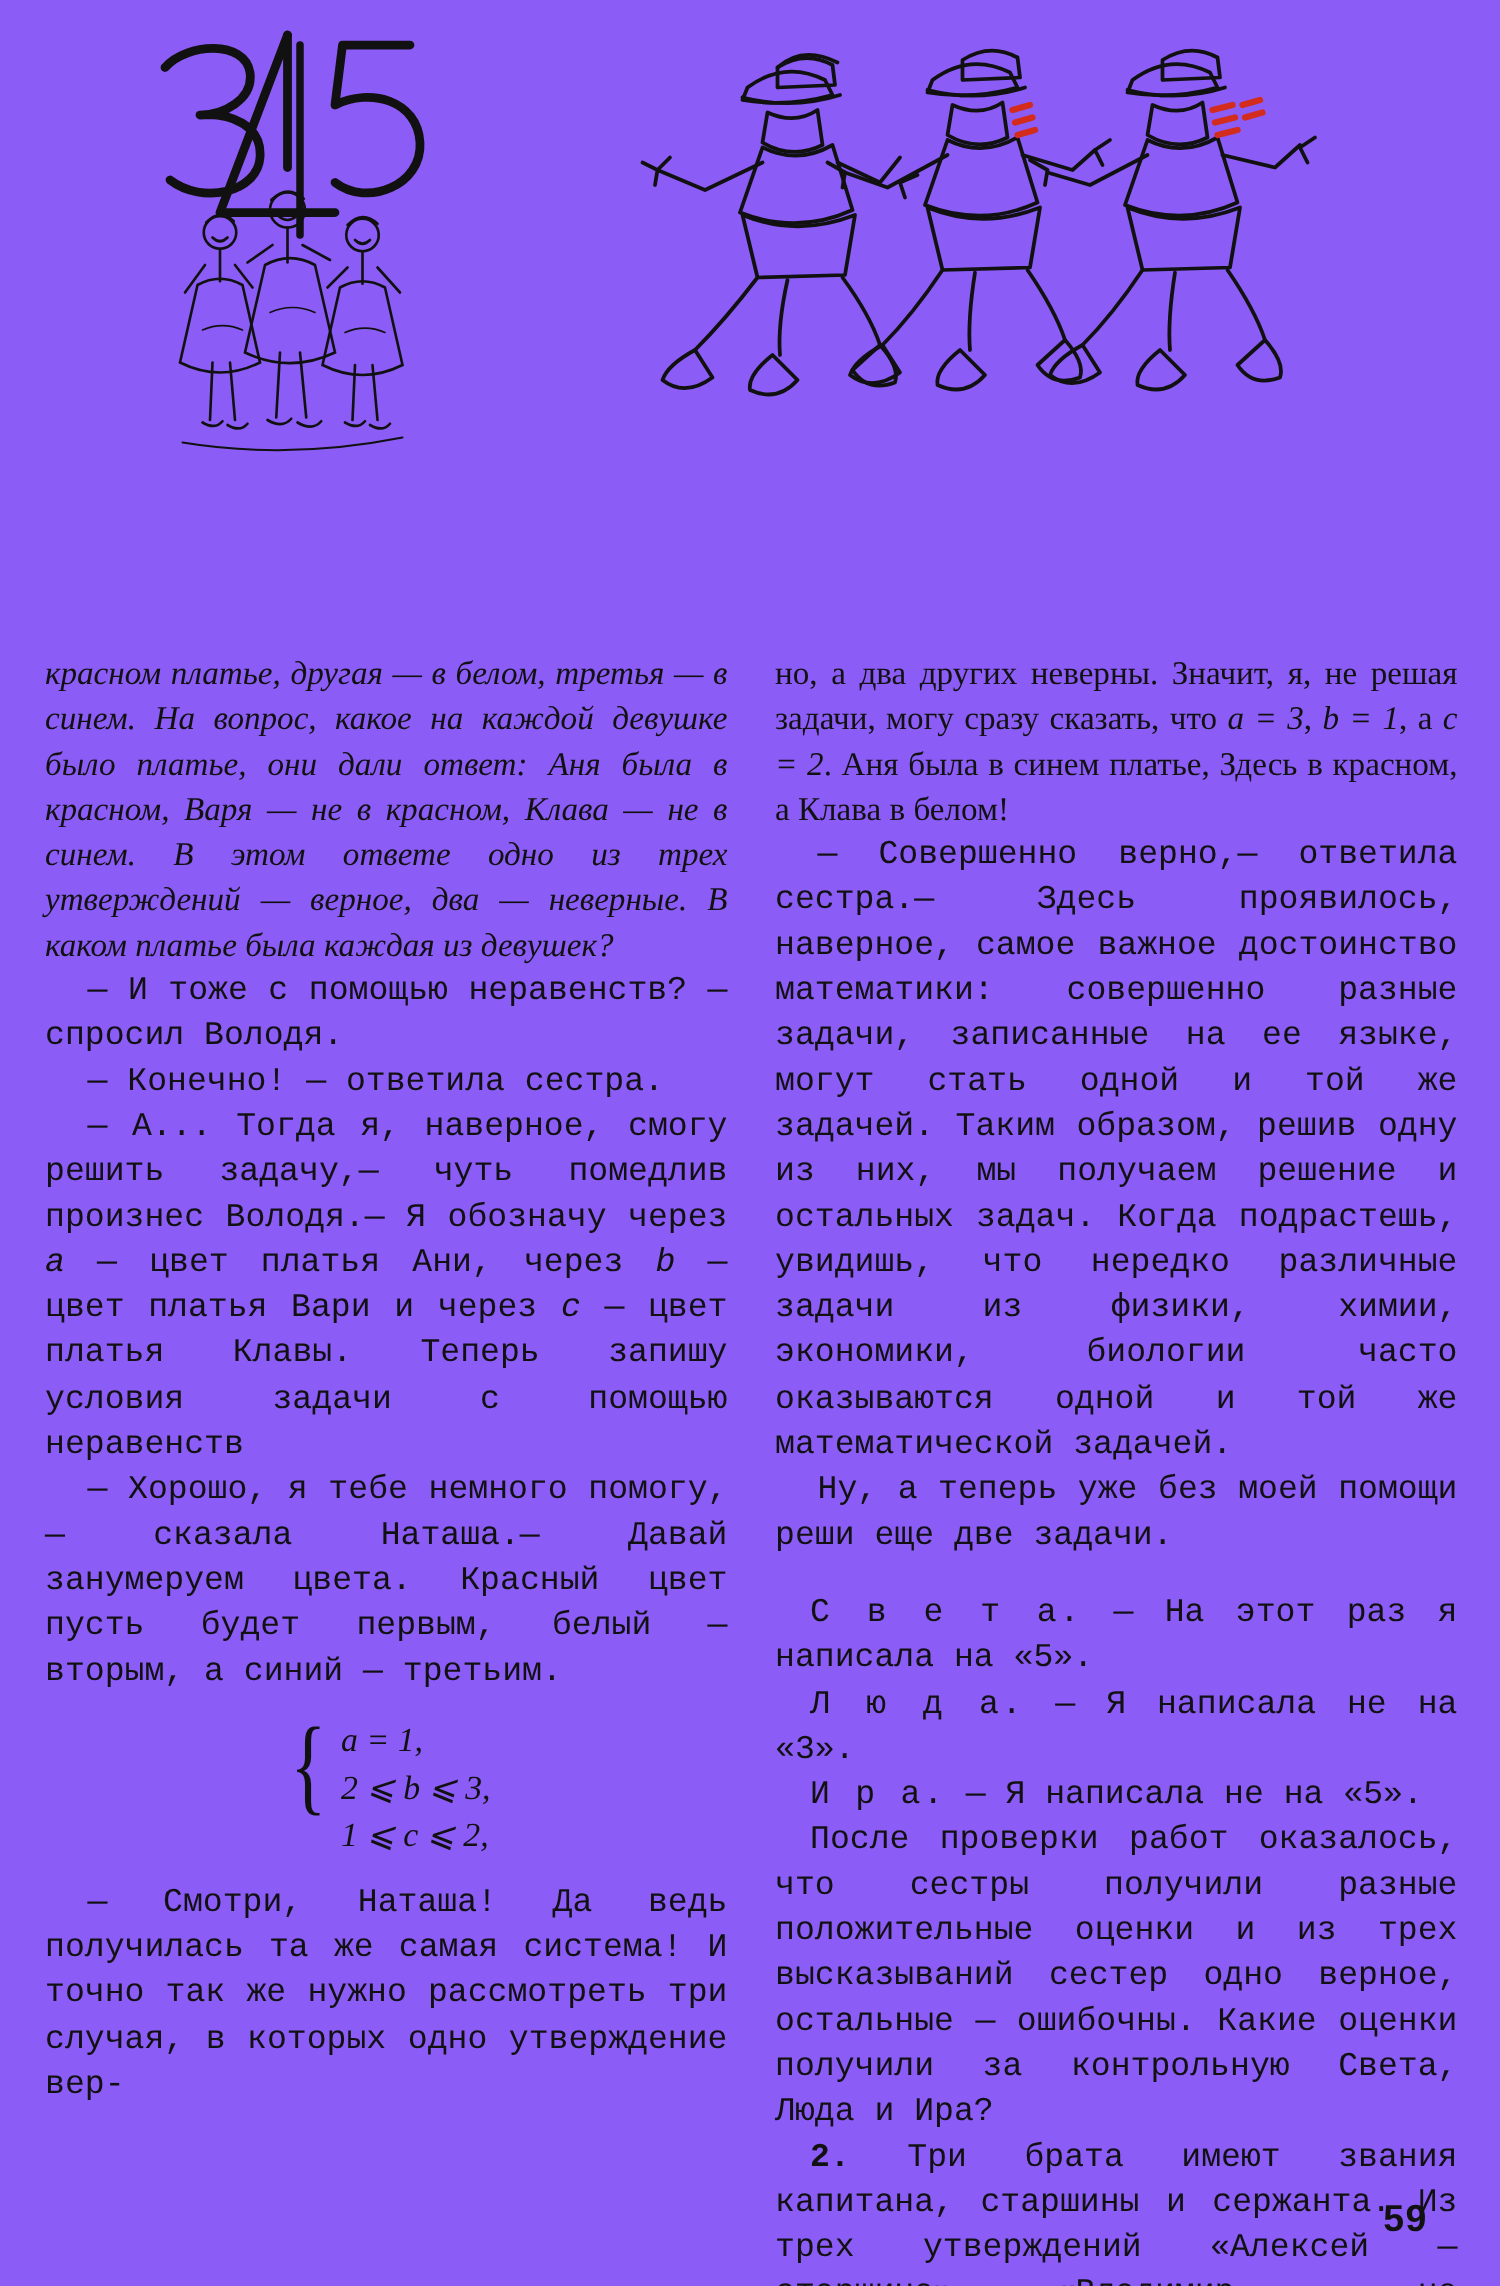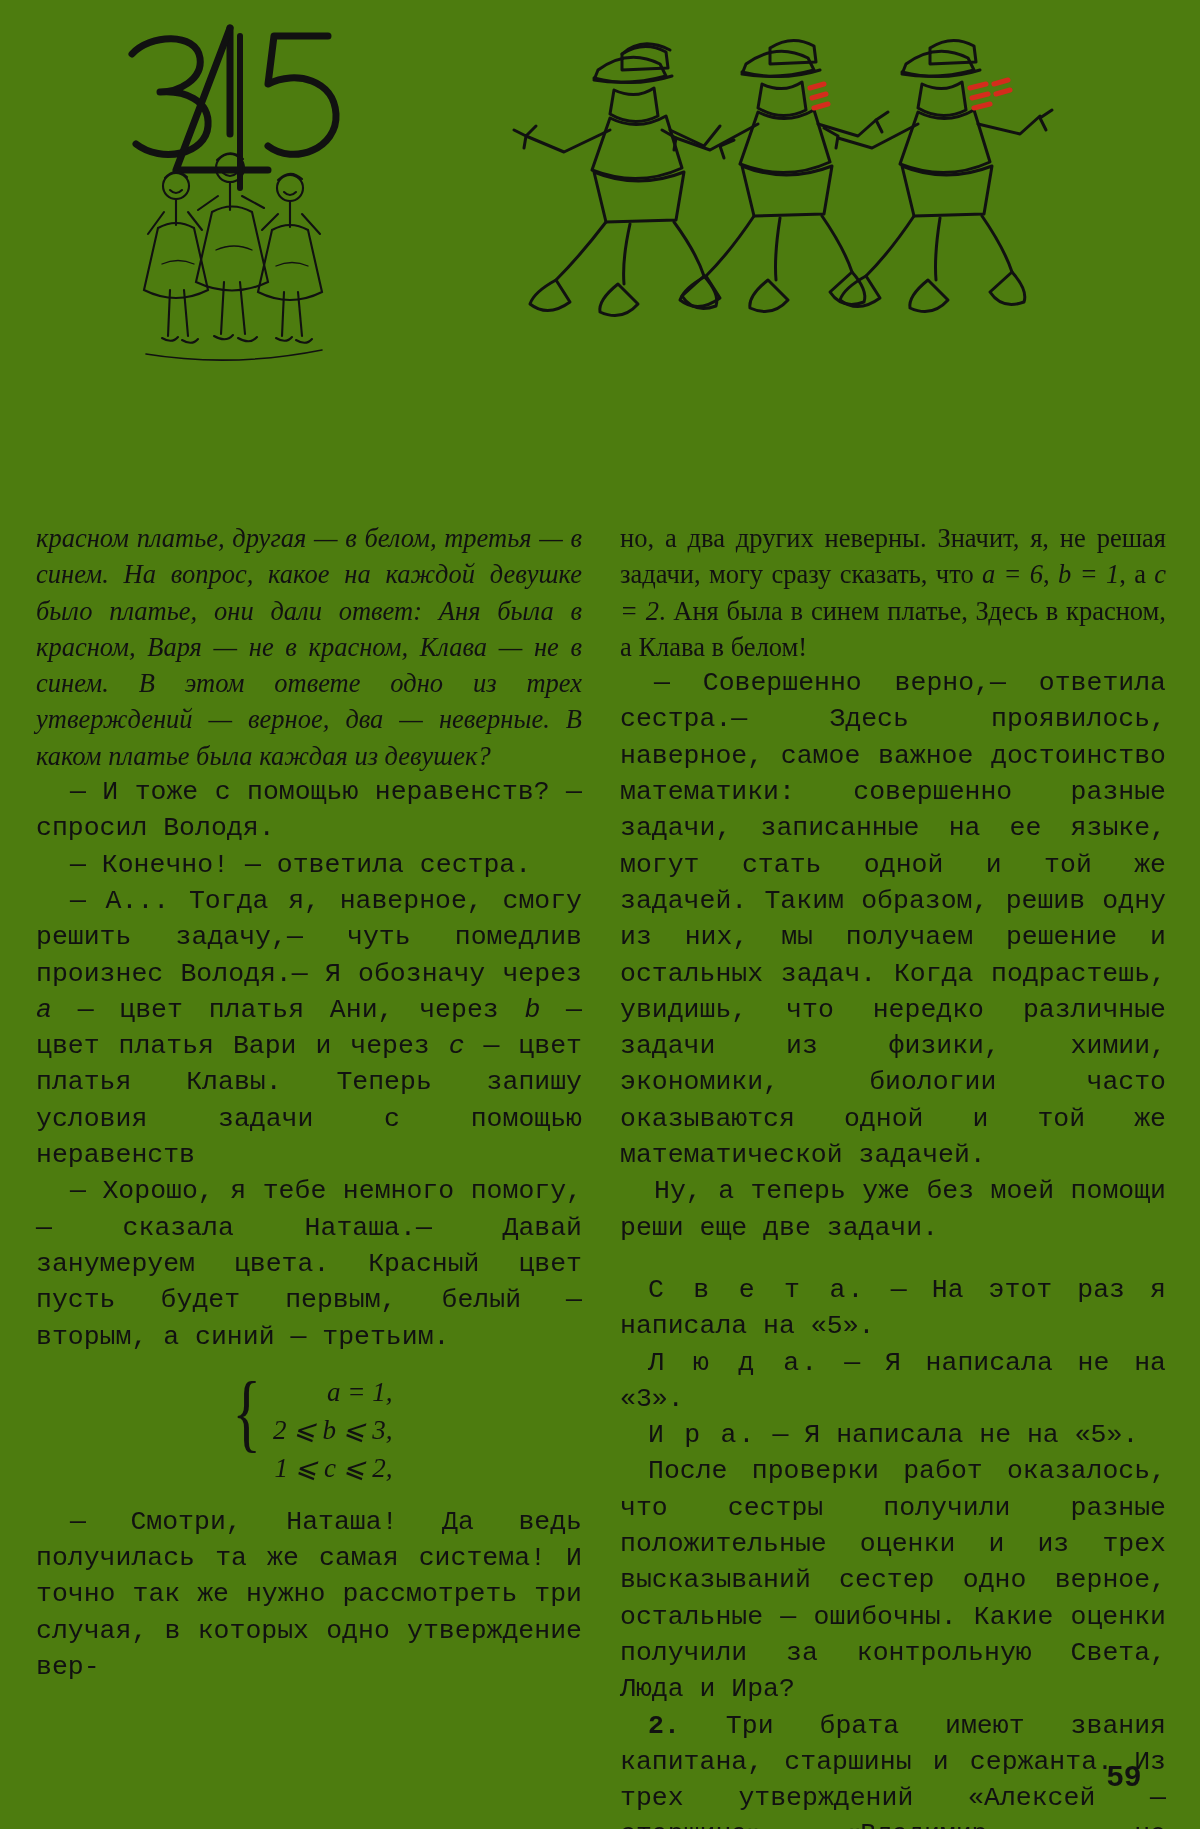--- a/index.html
+++ b/index.html
@@ -11,21 +11,21 @@
     width: 1200px;
     height: 1829px;
     position: relative;
     font-family: "Liberation Serif", serif;
     color: #111;
     overflow: hidden;
   }
   .page {
     position: absolute;
     inset: 0;
-    background: #4d7c0f;
+    background: #8b5cf6;
   }
   
   .illustrations {
     position: absolute;
     left: 0;
     top: 0;
     width: 1200px;
     height: 420px;
   }
   .fig-345 {
@@ -87,21 +87,20 @@
     transform: scaleX(0.7);
     display: inline-block;
   }
   .system .lines {
     display: flex;
     flex-direction: column;
     justify-content: center;
     font-size: 27px;
     line-height: 1.42;
     font-family: "Liberation Serif", serif;
-    align-items: flex-end;
   }
   .system .lines div { white-space: nowrap; }
   .system .lines .it { font-style: italic; }
   
   .problems {
     margin-top: 26px;
     font-family: "Liberation Sans", sans-serif;
     font-size: 21px;
     line-height: 1.33;
     text-align: justify;
@@ -275,21 +274,21 @@
           <div class="it">a = 1,</div>
           <div class="it">2 ⩽ b ⩽ 3,</div>
           <div class="it">1 ⩽ c ⩽ 2,</div>
         </span>
       </div>
 
       <p class="ind">— Смотри, Наташа! Да ведь получилась та же самая система! И точно так же нужно рассмотреть три случая, в которых одно утверждение вер-</p>
     </div>
 
     <div class="col">
-      <p><span>но, а два других неверны. Значит, я, не решая задачи, могу сразу сказать, что </span><span class="em">a = 6</span><span>, </span><span class="em">b = 1</span><span>, а </span><span class="em">c = 2</span><span>. Аня была в синем платье, Здесь в красном, а Клава в белом!</span></p>
+      <p><span>но, а два других неверны. Значит, я, не решая задачи, могу сразу сказать, что </span><span class="em">a = 3</span><span>, </span><span class="em">b = 1</span><span>, а </span><span class="em">c = 2</span><span>. Аня была в синем платье, Здесь в красном, а Клава в белом!</span></p>
       <p class="ind">— Совершенно верно,— ответила сестра.— Здесь проявилось, наверное, самое важное достоинство математики: совершенно разные задачи, записанные на ее языке, могут стать одной и той же задачей. Таким образом, решив одну из них, мы получаем решение и остальных задач. Когда подрастешь, увидишь, что нередко различные задачи из физики, химии, экономики, биологии часто оказываются одной и той же математической задачей.</p>
       <p class="ind">Ну, а теперь уже без моей помощи реши еще две задачи.</p>
 
       <div class="problems">
         <p class="ind"><span class="spaced">С в е т а.</span><span> — На этот раз я написала на «5».</span></p>
         <p class="ind"><span class="spaced">Л ю д а.</span><span> — Я написала не на «3».</span></p>
         <p class="ind"><span class="spaced">И р а.</span><span> — Я написала не на «5».</span></p>
         <p class="ind">После проверки работ оказалось, что сестры получили разные положительные оценки и из трех высказываний сестер одно верное, остальные — ошибочны. Какие оценки получили за контрольную Света, Люда и Ира?</p>
         <p class="ind"><b>2.</b><span> Три брата имеют звания капитана, старшины и сержанта. Из трех утверждений «Алексей — старшина», «Владимир — не старшина», «Семен — не сержант» лишь одно — верное. Какие воинские звания у братьев?</span></p>
       </div>

